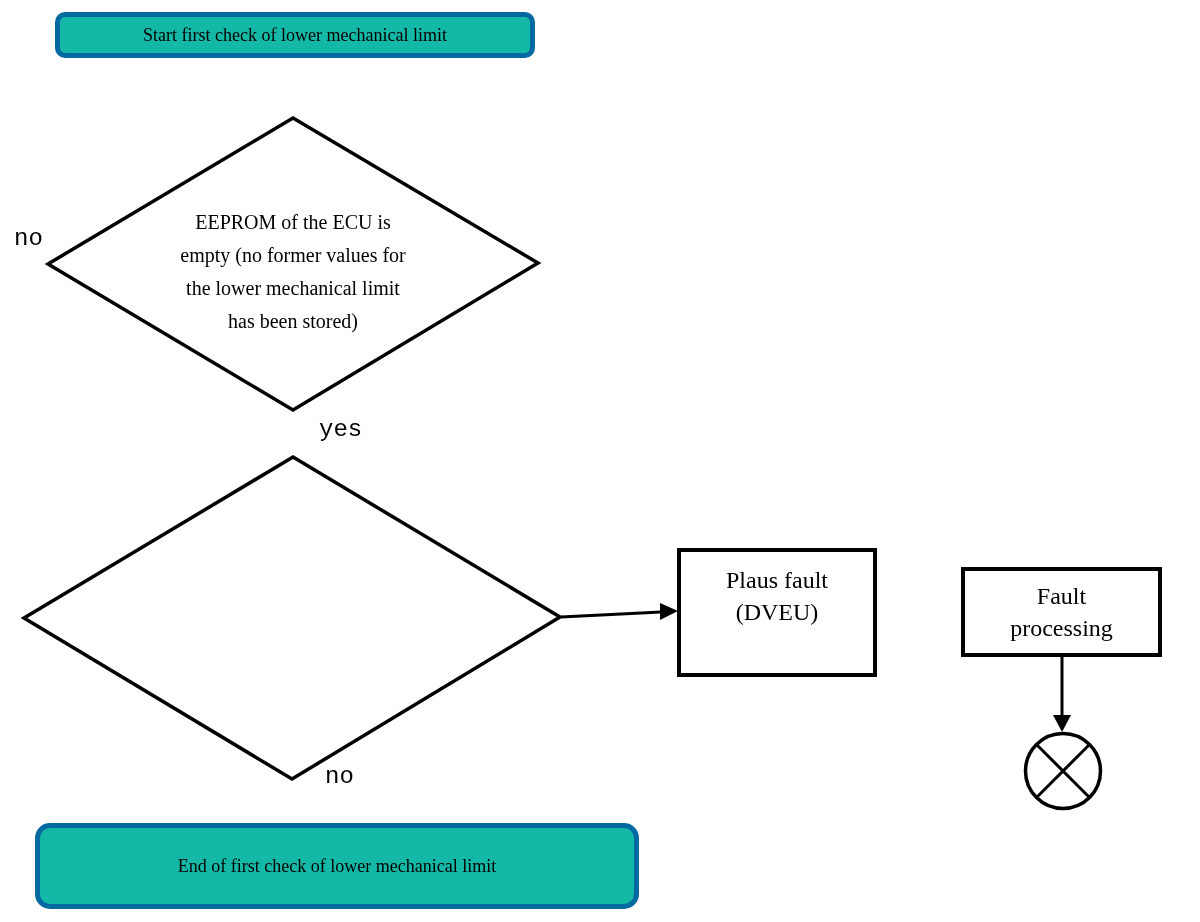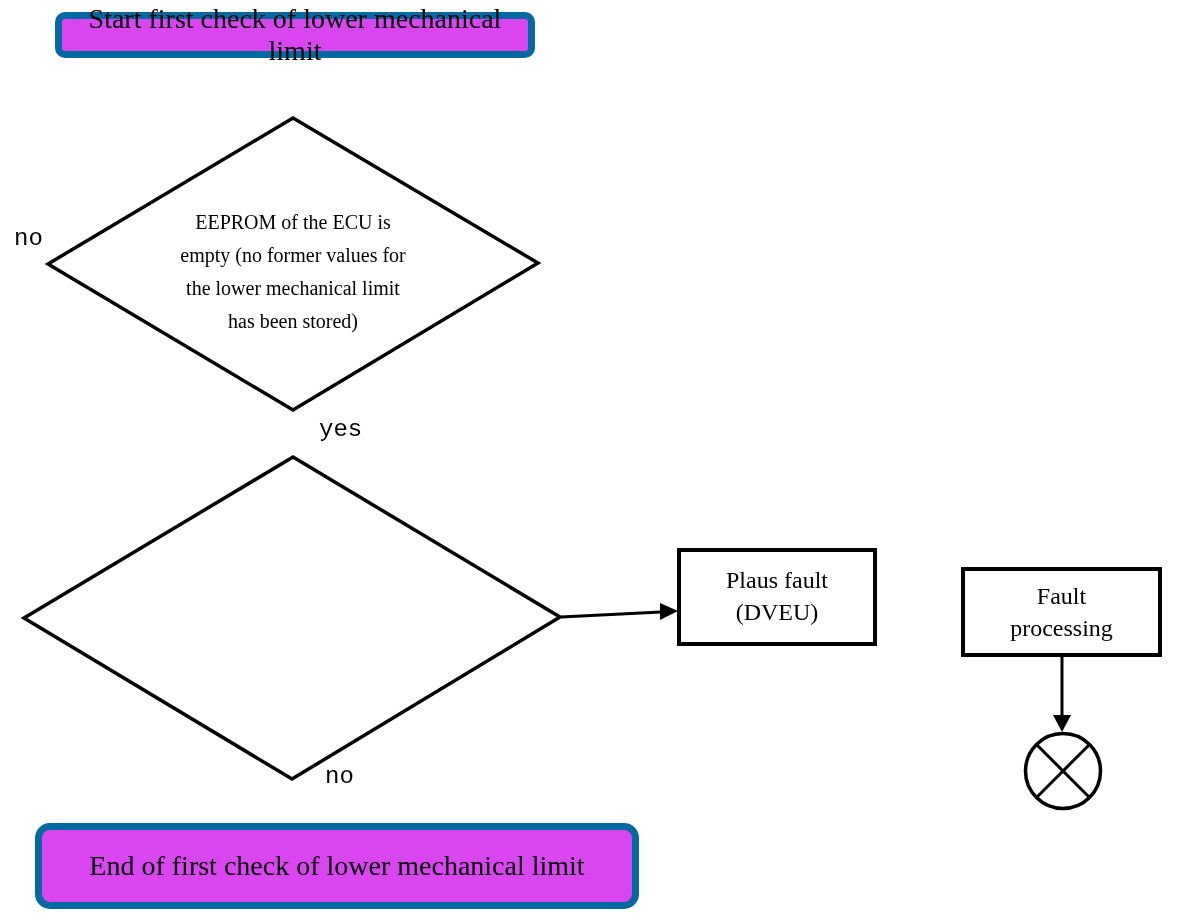--- a/index.html
+++ b/index.html
@@ -17,29 +17,29 @@
     overflow: hidden;
   }
   .abs { position: absolute; }
   .node-text {
     font-size: 20px;
     line-height: 33px;
     text-align: center;
     white-space: pre-line;
   }
   .terminator {
-    border: 7px solid #0369a1;
+    border: 5px solid #0369a1;
     border-radius: 10px;
     box-sizing: border-box;
     display: flex;
     align-items: center;
     justify-content: center;
-    font-size: 28px;
+    font-size: 18px;
     text-align: center;
-    background: #d946ef;
+    background: #14b8a6;
   }
   .process {
     border: 4px solid #000000;
     box-sizing: border-box;
     background: #ffffff;
     font-size: 24px;
     line-height: 32px;
     text-align: center;
     white-space: pre-line;
   }
@@ -94,21 +94,21 @@
 the lower mechanical limit
 has been stored)</div>
 
   <div class="abs edge-label" style="left:14px; top:226px;">no</div>
 
   <div class="abs edge-label" style="left:319px; top:417px;">yes</div>
 
 
   <div class="abs edge-label" style="left:325px; top:764px;">no</div>
 
-  <div class="abs process" style="left:677px; top:548px; width:200px; height:98px; padding-top:12px;">Plaus fault
+  <div class="abs process" style="left:677px; top:548px; width:200px; height:129px; padding-top:12px;">Plaus fault
 (DVEU)</div>
 
   <div class="abs process" style="left:961px; top:567px; width:201px; height:90px; display:flex; align-items:center; justify-content:center;">Fault
 processing</div>
 
   <div class="abs terminator" style="left:35px; top:823px; width:604px; height:86px; border-radius:15px;">
     <span>End of first check of lower mechanical limit</span>
   </div>
 
 </div>

